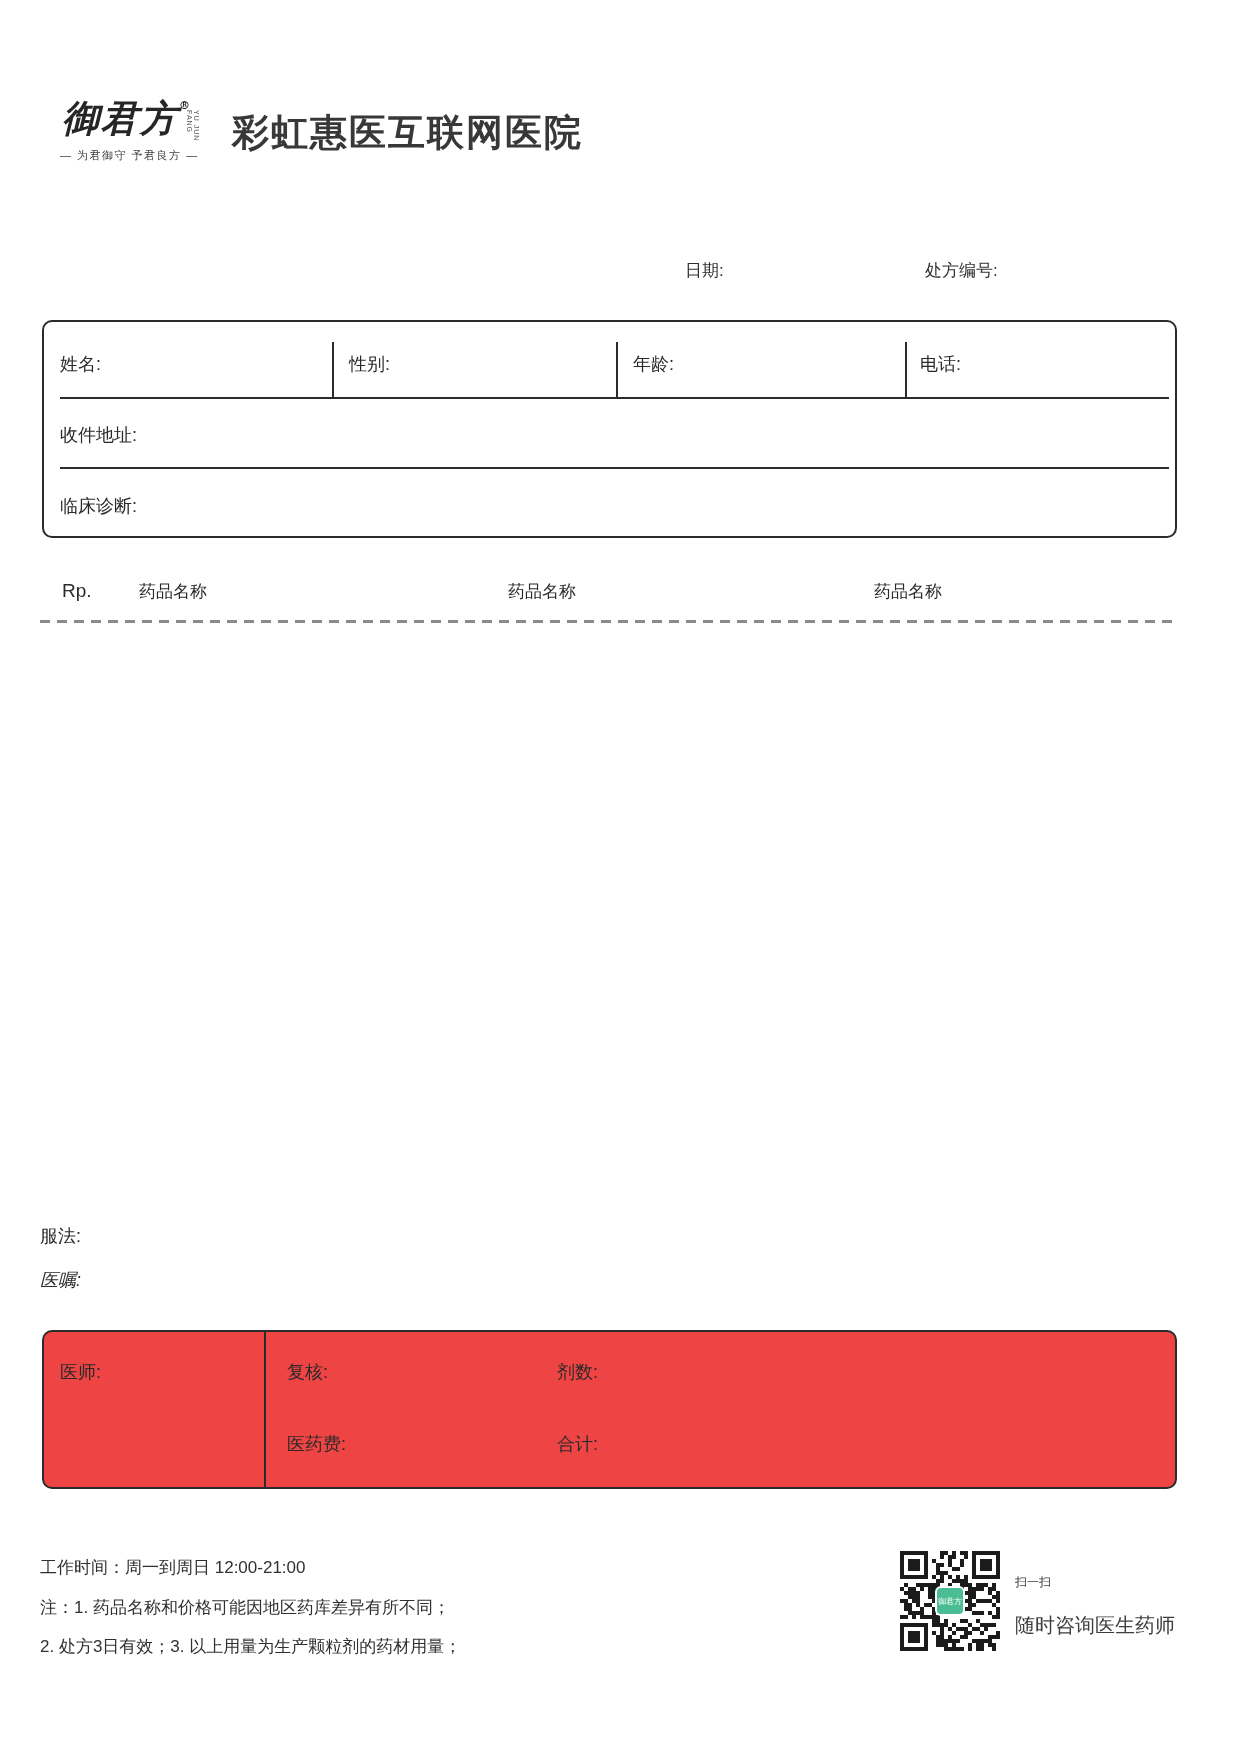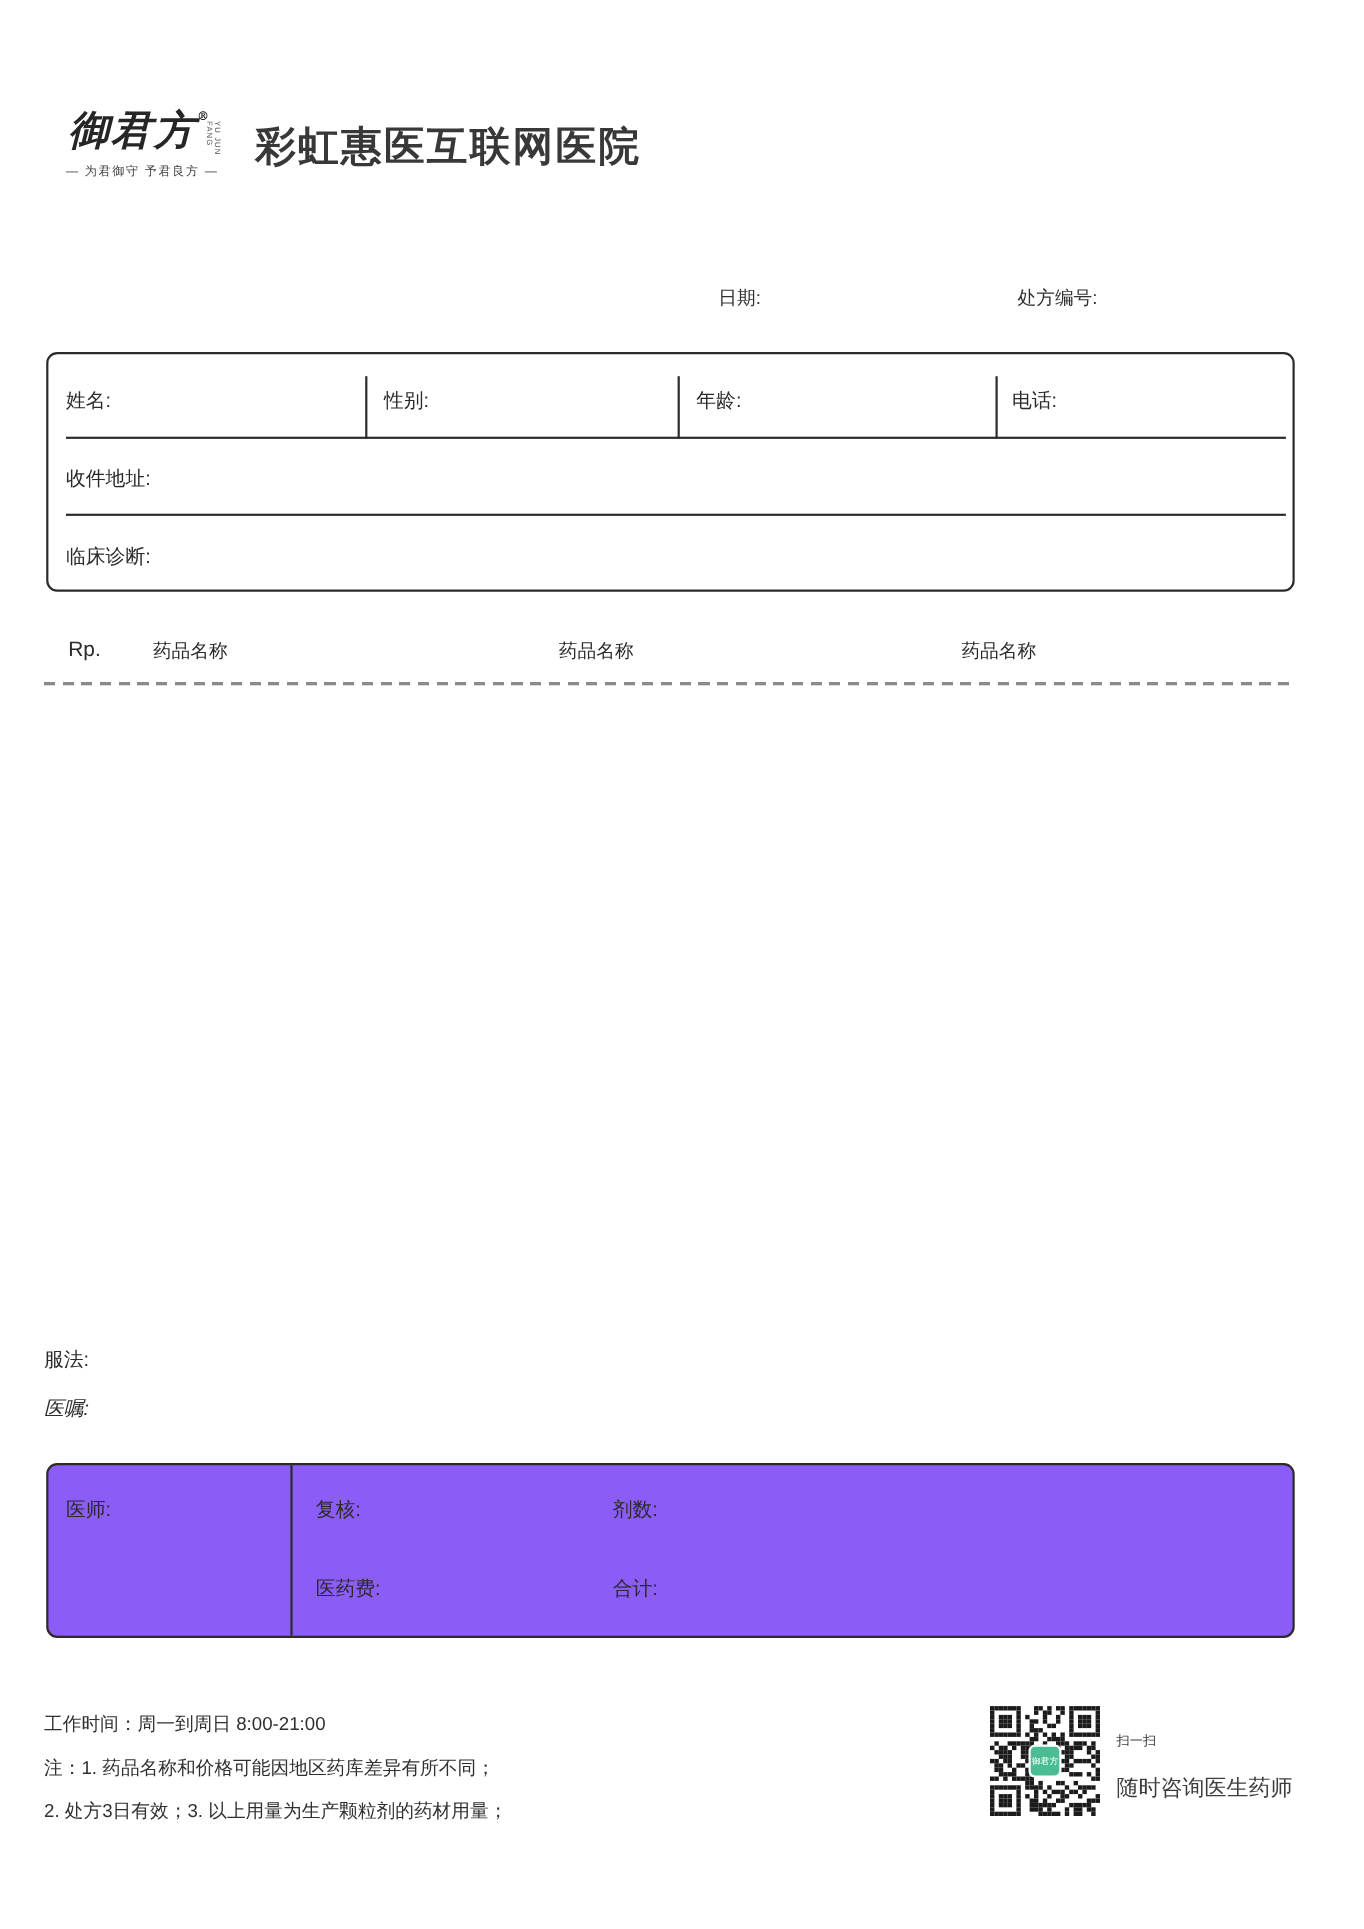--- a/index.html
+++ b/index.html
@@ -25,21 +25,21 @@
     position:absolute; left:60px; top:148px; width:150px;
     font-size:11px; letter-spacing:1.5px; color:#3c3c3c; white-space:nowrap;
   }
   .hospital-name {
     position:absolute; left:232px; top:108px;
     font-size:37px; font-weight:bold; letter-spacing:2px; color:#383838; white-space:nowrap;
   }
   
   .notice-row { position:absolute; top:259px; left:0; width:100%; height:24px; font-size:17px; color:#303030; }
   .notice   { position:absolute; left:40px;  white-space:nowrap; }
-  .date-lab { position:absolute; left:653px; white-space:nowrap; }
+  .date-lab { position:absolute; left:685px; white-space:nowrap; }
   .rxno-lab { position:absolute; left:925px; white-space:nowrap; }
   
   .patient-box {
     position:absolute; left:42px; top:320px; width:1135px; height:218px;
     border:2.5px solid #2b2b2b; border-radius:10px; background:#fff;
   }
   .patient-box .vdiv { position:absolute; top:20px; height:57px; width:1.8px; background:#2b2b2b; }
   .vdiv.v1 { left:288px; } .vdiv.v2 { left:572px; } .vdiv.v3 { left:861px; }
   .patient-box .hline { position:absolute; left:16px; right:6px; height:2px; background:#2b2b2b; }
   .hline.h1 { top:75px; } .hline.h2 { top:145px; }
@@ -58,21 +58,21 @@
   .dashed-line {
     position:absolute; left:40px; top:620px; width:1132px; height:3px;
     background:repeating-linear-gradient(to right, #8a8a8a 0 10px, transparent 10px 17px);
   }
   
   .usage-label  { position:absolute; left:40px; top:1224px; font-size:18px; color:#2a2a2a; }
   .advice-label { position:absolute; left:40px; top:1268px; font-size:18px; color:#2a2a2a;font-style:italic; }
   
   .sign-box {
     position:absolute; left:42px; top:1330px; width:1135px; height:159px;
-    border:2.5px solid #2b2b2b; border-radius:10px; background:#8b5cf6;
+    border:2.5px solid #2b2b2b; border-radius:10px; background:#ef4444;
   }
   .sign-box .vdiv-full { position:absolute; left:220px; top:0; bottom:0; width:1.8px; background:#2b2b2b; }
   .sign-label { position:absolute; font-size:18px; color:#2a2a2a; white-space:nowrap; }
   .lab-doctor { left:16px;  top:28px; }
   .lab-review { left:243px; top:28px; }
   .lab-doses  { left:513px; top:28px; }
   .lab-fee    { left:243px; top:100px; }
   .lab-total  { left:513px; top:100px; }
   
   .foot-line { position:absolute; left:40px; font-size:17px; color:#303030; white-space:nowrap; }
@@ -130,21 +130,21 @@
 
   <div class="sign-box">
     <span class="vdiv-full"></span>
     <span class="sign-label lab-doctor">医师:</span>
     <span class="sign-label lab-review">复核:</span>
     <span class="sign-label lab-doses">剂数:</span>
     <span class="sign-label lab-fee">医药费:</span>
     <span class="sign-label lab-total">合计:</span>
   </div>
 
-  <div class="foot-line fl1">工作时间：周一到周日 8:00-21:00</div>
+  <div class="foot-line fl1">工作时间：周一到周日 12:00-21:00</div>
   <div class="foot-line fl2">注：1. 药品名称和价格可能因地区药库差异有所不同；</div>
   <div class="foot-line fl3">2. 处方3日有效；3. 以上用量为生产颗粒剂的药材用量；</div>
 
   <div class="qr-wrap">
     <svg id="qr-svg" width="100" height="100" viewBox="0 0 100 100" fill="#1b1b1b">
         <rect x="0" y="0" width="4" height="4"></rect>
         <rect x="4" y="0" width="4" height="4"></rect>
         <rect x="8" y="0" width="4" height="4"></rect>
         <rect x="12" y="0" width="4" height="4"></rect>
         <rect x="16" y="0" width="4" height="4"></rect>

